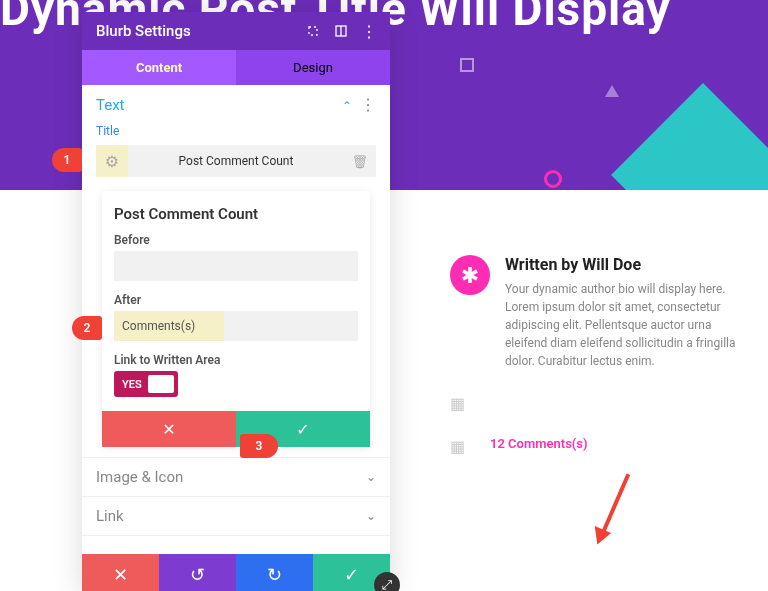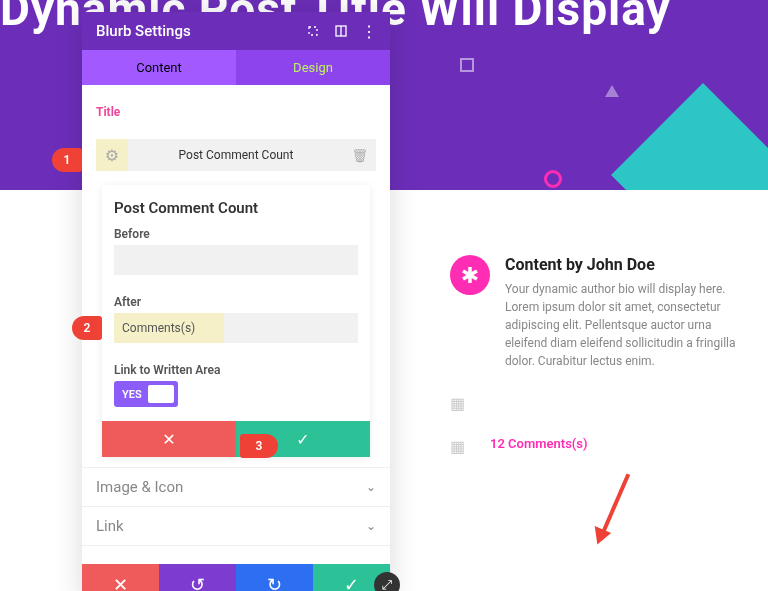--- a/index.html
+++ b/index.html
@@ -12,43 +12,43 @@
   .circle-pink { position: absolute; top: 170px; left: 544px; width: 18px; height: 18px; border: 3px solid #ff2db4; border-radius: 50%; }
   .big-cyan { position: absolute; top: 110px; right: 0; width: 130px; height: 130px; background: #2cc6c6; transform: rotate(45deg); }
   .content-bg { position: absolute; top: 190px; left: 0; width: 768px; height: 401px; background: #fff; }
   
   .panel { position: absolute; top: 12px; left: 82px; width: 308px; background: #fff; box-shadow: 0 2px 30px rgba(0,0,0,0.15); border-radius: 4px; overflow: visible; }
   .panel-header { background: #6c2eb9; color: #fff; display: flex; align-items: center; justify-content: space-between; padding: 10px 14px; }
   .panel-title { font-size: 15px; font-weight: 500; }
   .header-icons { display: flex; gap: 14px; align-items: center; }
   .hi { width: 14px; height: 14px; display: inline-flex; align-items: center; justify-content: center; }
   .tabs { display: flex; background: #8e44ec; }
-  .tab { flex: 1; text-align: center; padding: 10px 0; font-size: 13px; color: #bef264; cursor: pointer; }
-  .tab.active { background: #a259ff; color: #000000; }
+  .tab { flex: 1; text-align: center; padding: 10px 0; font-size: 13px; color: #000000; cursor: pointer; }
+  .tab.active { background: #a259ff; color: #fef9c3; font-weight: bold; }
   
   .section { padding: 10px 14px; border-bottom: 1px solid #eee; }
   .section-head { display: flex; justify-content: space-between; align-items: center; }
   .section-head .label { font-size: 15px; color: #2ea3f2; }
   .section-head.collapsed .label { color: #888; }
   .chev { font-size: 12px; color: #888; }
   .chev.up { color: #2ea3f2; }
   .dots { color: #888; font-size: 16px; line-height: 1; margin-left: 8px; }
   
-  .field-label { font-size: 12px; font-weight: 700; color: #ec4899; margin: 10px 0 20px; }
+  .field-label { font-size: 12px; font-weight: 400; color: #3b82f6; margin: 10px 0 7px; }
   .title-row { display: flex; align-items: center; background: #f1f1f1; }
   .title-gear { width: 32px; height: 32px; display:flex; align-items:center; justify-content:center; background:#f5f0c7; color:#aaa; }
   .title-val { flex:1; text-align:center; font-size:12px; color:#333; padding:9px 0; }
   .title-trash { width:32px; text-align:center; color:#aaa; font-size:13px; }
   
   .subpanel { margin: 14px 6px 0; padding: 14px 12px 8px; background:#fff; box-shadow: 0 1px 8px rgba(0,0,0,0.08); border-radius:3px; }
   .sub-title { font-size:15px; font-weight:600; color:#333; margin-bottom:10px; }
   .sub-label { font-size:12px; font-weight:600; color:#555; margin-bottom:4px; }
-  .text-input { width:100%; height:30px; background:#f1f1f1; border:none; font-size:12px; padding:0 8px; color:#555; margin-bottom:20px; }
+  .text-input { width:100%; height:30px; background:#f1f1f1; border:none; font-size:12px; padding:0 8px; color:#555; margin-bottom:12px; }
   .text-input.hl { background: linear-gradient(to right, #f5f0c7 0%, #f5f0c7 45%, #f1f1f1 45%, #f1f1f1 100%); }
-  .toggle { display:inline-flex; align-items:center; background:#8b5cf6; border-radius:3px; height:26px; padding:0 4px 0 8px; color:#fff; font-size:11px; font-weight:600; }
+  .toggle { display:inline-flex; align-items:center; background:#be185d; border-radius:3px; height:26px; padding:0 4px 0 8px; color:#fff; font-size:11px; font-weight:600; }
   .toggle-knob { width:26px; height:18px; background:#fff; border-radius:2px; margin-left:6px; }
   
   .sub-actions { display:flex; margin:14px -12px -8px; }
   .sub-btn { flex:1; height:36px; display:flex; align-items:center; justify-content:center; color:#fff; font-size:16px; }
   .sub-btn.cancel { background:#ef5a5a; }
   .sub-btn.confirm { background:#2cc196; }
   
   .bottom-actions { display:flex; margin-top: 18px; }
   .b-btn { flex:1; height:40px; display:flex; align-items:center; justify-content:center; color:#fff; font-size:18px; }
   .b-red { background:#ef5a5a; } .b-purple { background:#7e3bd0; } .b-blue { background:#2e6ff2; } .b-green { background:#2cc196; }
@@ -100,20 +100,24 @@
         </span>
       <span class="hi" style="font-size:16px;color:#fff;">⋮</span>
     </div>
   </div>
   <div class="tabs">
     <div class="tab active">Content</div>
     <div class="tab">Design</div>
   </div>
 
   <div class="section">
+    <div class="section-head">
+      <span class="label">Text</span>
+      <span><span class="chev up">⌃</span><span class="dots">⋮</span></span>
+    </div>
     <div class="field-label">Title</div>
     <div class="title-row">
       <div class="title-gear">⚙</div>
       <div class="title-val">Post Comment Count</div>
       <div class="title-trash">🗑</div>
     </div>
 
     <div class="subpanel">
       <div class="sub-title">Post Comment Count</div>
       <div class="sub-label">Before</div>
@@ -154,21 +158,21 @@
 </div>
 
 <div class="marker m1">1</div>
 <div class="marker m2">2</div>
 <div class="marker m3">3</div>
 <div class="expand-corner">⤢</div>
 
 <div class="right-col">
   <div class="avatar">✱</div>
   <div class="author-block">
-    <div class="author-name">Content by John Doe</div>
+    <div class="author-name">Written by Will Doe</div>
     <div class="author-bio">Your dynamic author bio will display here. Lorem ipsum dolor sit amet, consectetur adipiscing elit. Pellentsque auctor urna eleifend diam eleifend sollicitudin a fringilla dolor. Curabitur lectus enim.</div>
   </div>
   <div class="meta-row">
     <div class="meta-icon">▦</div>
   </div>
   <div class="meta-row">
     <div class="meta-icon">▦</div>
     <div class="meta-text">12 Comments(s)</div>
   </div>
 </div>

